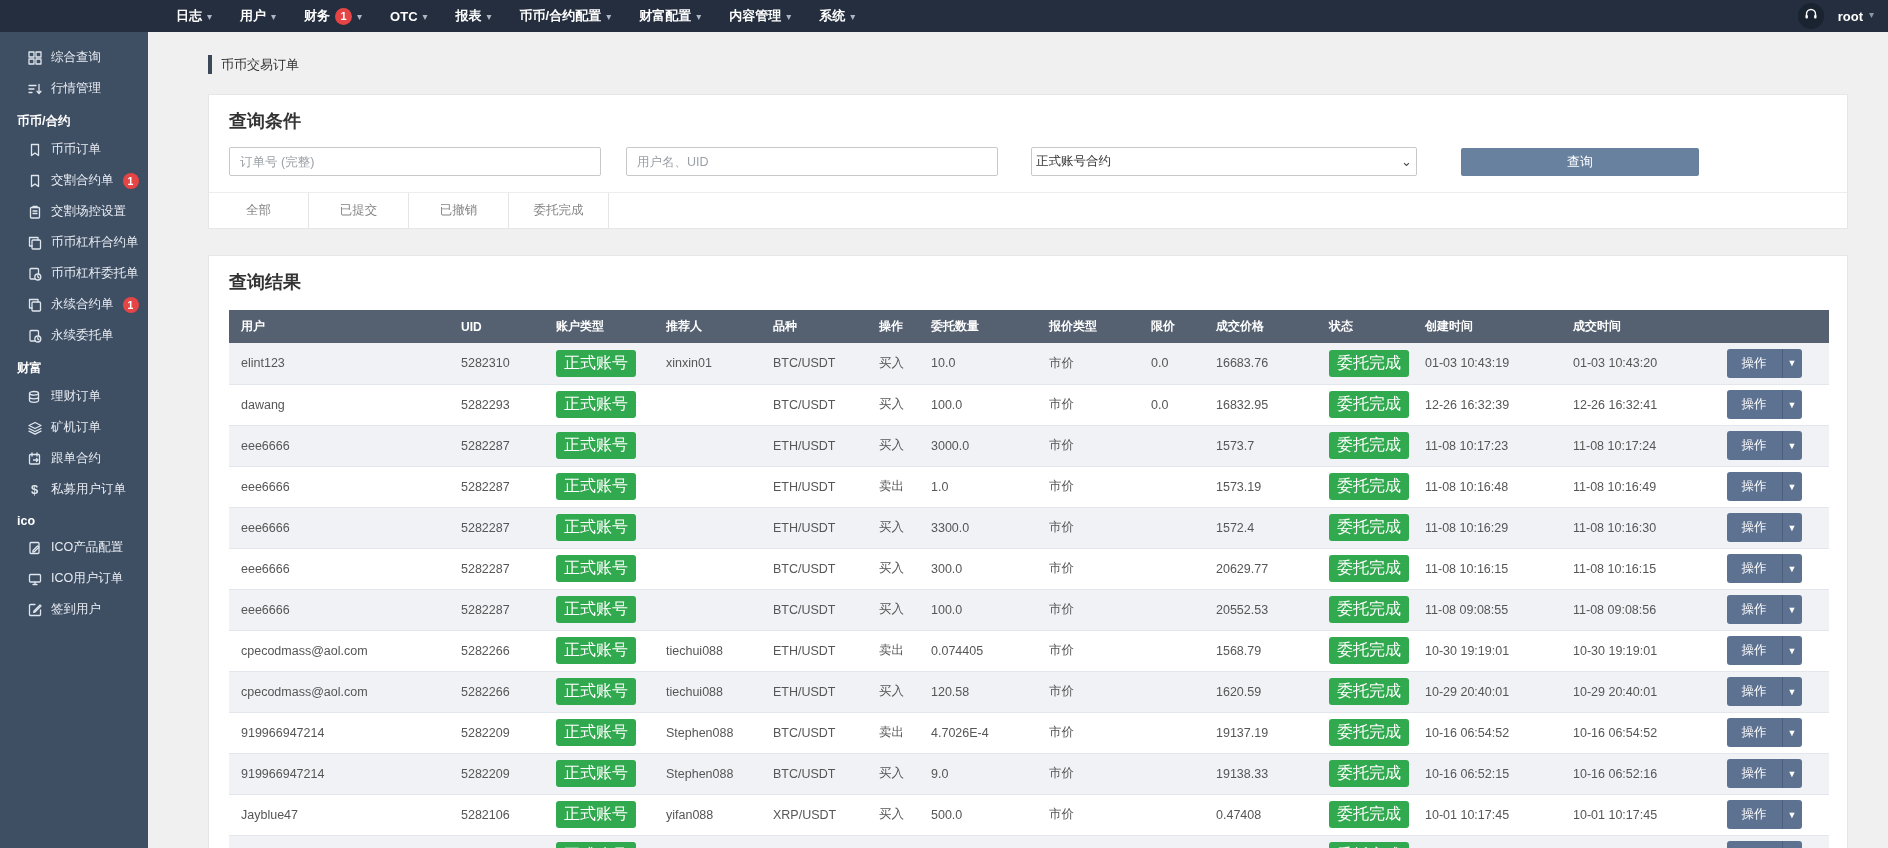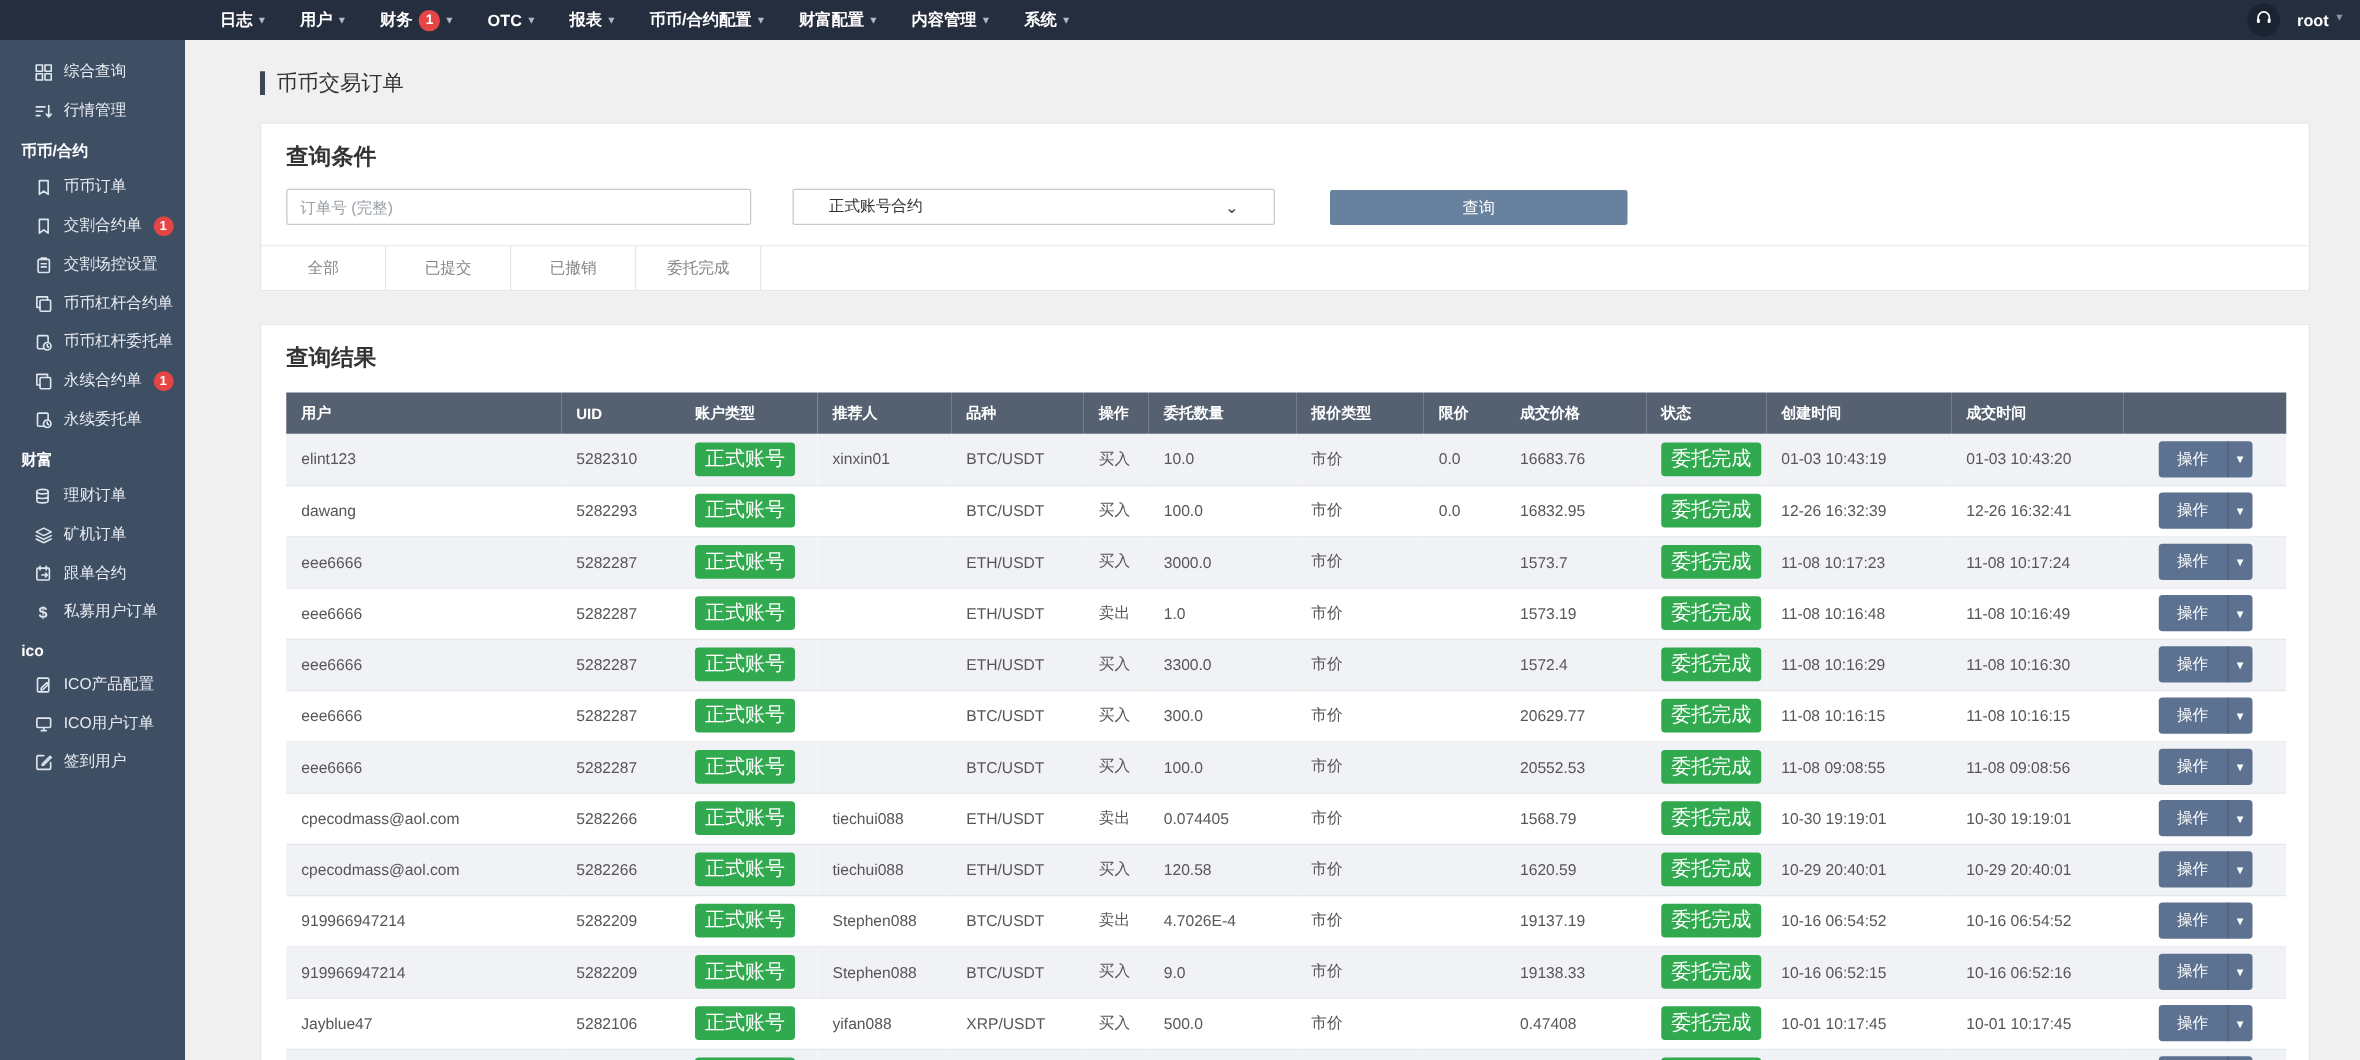--- a/index.html
+++ b/index.html
@@ -35,34 +35,34 @@
   .side-section { color:#fff; font-size:12.5px; font-weight:bold; padding:9px 6px 4px 17px; }
   .side-badge { background:#e64545; color:#fff; font-size:10.5px; font-weight:bold;
     min-width:16px; height:16px; border-radius:50%; display:inline-flex;
     align-items:center; justify-content:center; }
 
   
   .main { position:absolute; top:32px; left:148px; width:1740px; height:816px;
     background:#f0f0f0; overflow:hidden; }
   .page-title { display:flex; align-items:center; gap:9px; margin:23px 40px 0 60px; }
   .page-title .bar { width:4px; height:19px; background:#3c4858; }
-  .page-title .txt { font-size:17px; color:#333; }
+  .page-title .txt { font-size:13px; color:#333; }
 
   .panel { background:#fff; border:1px solid #e6e6e6; margin:0 40px 0 60px; }
   .panel-title { font-size:18px; font-weight:bold; color:#333; padding:14px 20px 12px 20px; }
 
   
   .panel-search { margin-top:20px; }
   .form-row { display:flex; align-items:center; padding:2px 20px 16px 20px; gap:25px; }
   .txt-input { width:372px; height:29px; border:1px solid #c9c9c9; border-radius:2px;
     padding:0 10px; font-size:12.5px; color:#be185d; outline:none;
     font-family:"Liberation Sans","DejaVu Sans",sans-serif; }
   .txt-input::placeholder { color:#9aa0a6; }
   .fake-select { width:386px; height:29px; border:1px solid #c9c9c9; border-radius:2px;
-    display:flex; align-items:center; justify-content:space-between; padding:0 28px;
+    display:flex; align-items:center; justify-content:space-between; padding:0 4px;
     font-size:12.5px; color:#333; cursor:pointer; margin-left:8px; }
   .fake-select .chev { color:#444; font-size:13px; line-height:6px; }
   .search-btn { width:238px; height:28px; background:#68819f; color:#fff; border:none;
     border-radius:2px; font-size:13px; cursor:pointer; margin-left:19px;
     font-family:"Liberation Sans","DejaVu Sans",sans-serif; }
   .tabs-row { display:flex; border-top:1px solid #ededed; }
   .tab { min-width:100px; text-align:center; font-size:12.5px; color:#858585;
     padding:9px 0; border-right:1px solid #e5e5e5; cursor:pointer; }
 
   
@@ -297,20 +297,21 @@
 
   <div class="page-title">
     <span class="bar"></span>
     <span class="txt">币币交易订单</span>
   </div>
 
   <section class="panel panel-search">
     <div class="panel-title">查询条件</div>
     <div class="form-row">
       <input class="txt-input" type="text" placeholder="订单号 (完整)" style="">
+      <input class="txt-input" type="text" placeholder="用户名、UID" style="">
       <div class="fake-select">
         <span>正式账号合约</span>
         <span class="chev">⌄</span>
       </div>
       <button class="search-btn">查询</button>
     </div>
     <div class="tabs-row">
         <div class="tab">全部</div>
         <div class="tab">已提交</div>
         <div class="tab">已撤销</div>

